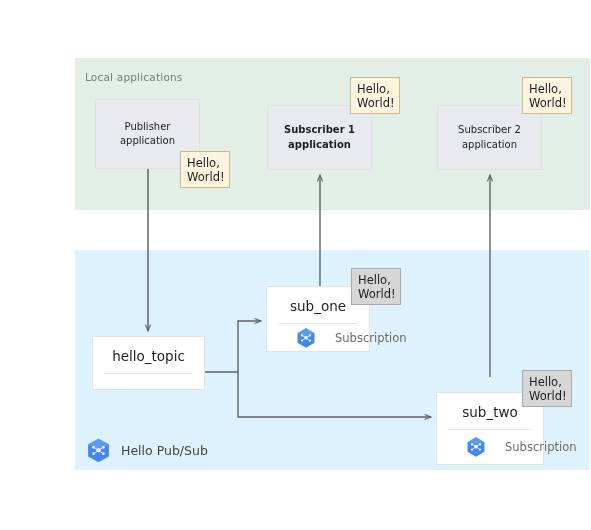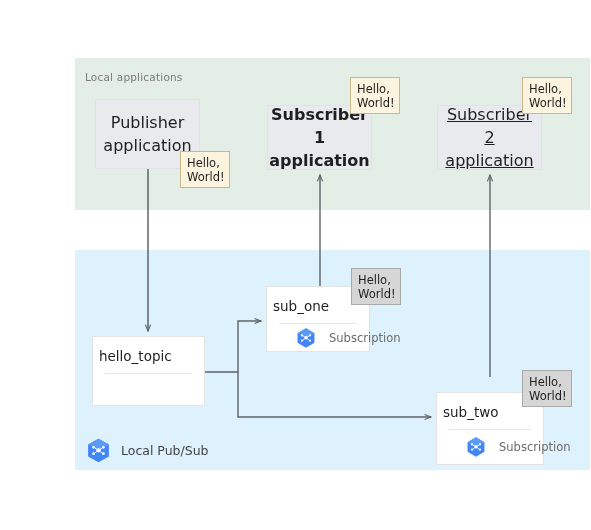--- a/index.html
+++ b/index.html
@@ -61,61 +61,62 @@
   .app-box {
     position: absolute;
     box-sizing: border-box;
     background: #e8eaed;
     border: 1px solid #e0e2e5;
     display: flex;
     align-items: center;
     justify-content: center;
     text-align: center;
     color: #1f1f1f;
-    font-size: 16px;
+    font-size: 10px;
     line-height: 1.45;
     padding: 4px 6px;
   }
   .app-publisher  { left: 78px;  top: 99px;  width: 105px; height: 70px; }
   .app-sub1       { left: 250px; top: 105px; width: 105px; height: 65px; }
   .app-sub2       { left: 420px; top: 105px; width: 105px; height: 65px; }
 
   
   .card {
     position: absolute;
     box-sizing: border-box;
     background: #ffffff;
     border: 1px solid #e3e3e3;
     display: flex;
     flex-direction: column;
   }
   .card-title {
     flex: 0 0 auto;
+    text-align: center;
     font-size: 13.5px;
     color: #1f1f1f;
     padding: 11px 6px 9px 6px;
   }
   .card-divider {
     height: 1px;
     background: #e6e6e6;
     margin: 0 12px;
   }
   .card-meta {
     flex: 1 1 auto;
     display: flex;
     align-items: center;
-    gap: 12px;
+    gap: 18px;
     padding: 0 0 0 28px;
   }
   .card-meta-label {
     font-size: 11.5px;
     color: #6b6b6b;
     white-space: nowrap;
   }
-  .card-topic   { left: 75px;  top: 336px; width: 113px; height: 70px; }
+  .card-topic   { left: 75px;  top: 336px; width: 113px; height: 54px; }
   .card-subone  { left: 249px; top: 286px; width: 104px; height: 66px; }
   .card-subtwo  { left: 419px; top: 377px; width: 108px; height: 73px; margin-top: 15px; }
 
   
   .ps-icon { display: block; flex: 0 0 auto; }
 
   
   .callout {
     position: absolute;
     box-sizing: border-box;
@@ -185,21 +186,21 @@
       <path d="M473,377 L473,175" fill="none" stroke="#5f6368" stroke-width="1.4" marker-end="url(#arw)"></path>
     </g>
   </svg>
 
   <div class="app-box app-publisher" style="white-space: pre-line;">Publisher
 application</div>
 
   <div class="app-box app-sub1" style="white-space: pre-line; font-weight: bold;">Subscriber 1
 application</div>
 
-  <div class="app-box app-sub2" style="white-space: pre-line; text-decoration: underline;">Subscriber 2
+  <div class="app-box app-sub2" style="white-space: pre-line;">Subscriber 2
 application</div>
 
   <div class="card card-topic">
     <div class="card-title">hello_topic</div>
     <div class="card-divider"></div>
   </div>
 
   <div class="card card-subone">
     <div class="card-title">sub_one</div>
     <div class="card-divider"></div>
@@ -276,16 +277,16 @@
         <circle cx="8.3" cy="16.1" r="1.32"></circle>
         <circle cx="17.7" cy="16.1" r="1.32"></circle>
       </g>
       <g stroke="#ffffff" stroke-width="0.95">
         <line x1="9.4" y1="10.6" x2="11.7" y2="11.9"></line>
         <line x1="16.6" y1="10.6" x2="14.3" y2="11.9"></line>
         <line x1="9.4" y1="15.4" x2="11.7" y2="13.8"></line>
         <line x1="16.6" y1="15.4" x2="14.3" y2="13.8"></line>
       </g>
     </svg>
-    <span class="cloud-footer-label">Local Pub/Sub</span>
+    <span class="cloud-footer-label">Hello Pub/Sub</span>
   </div>
 
 </div>
 
 </body></html>

